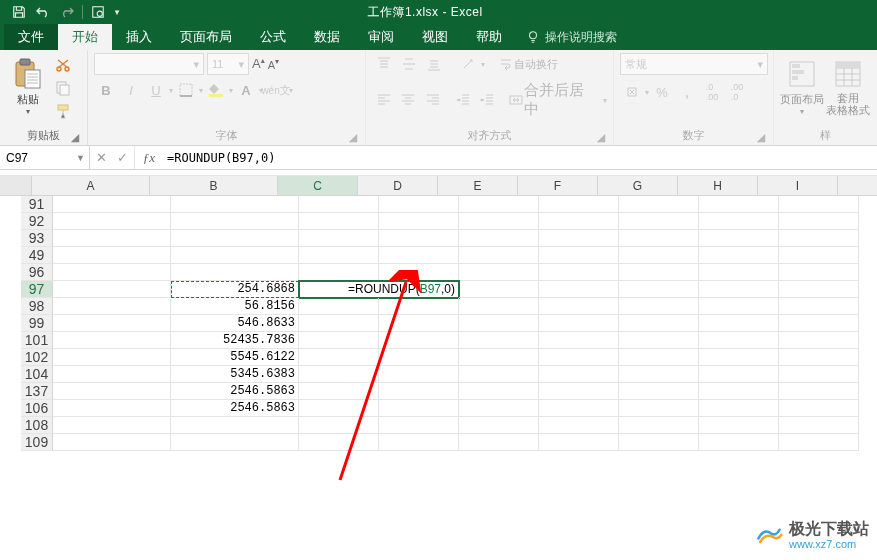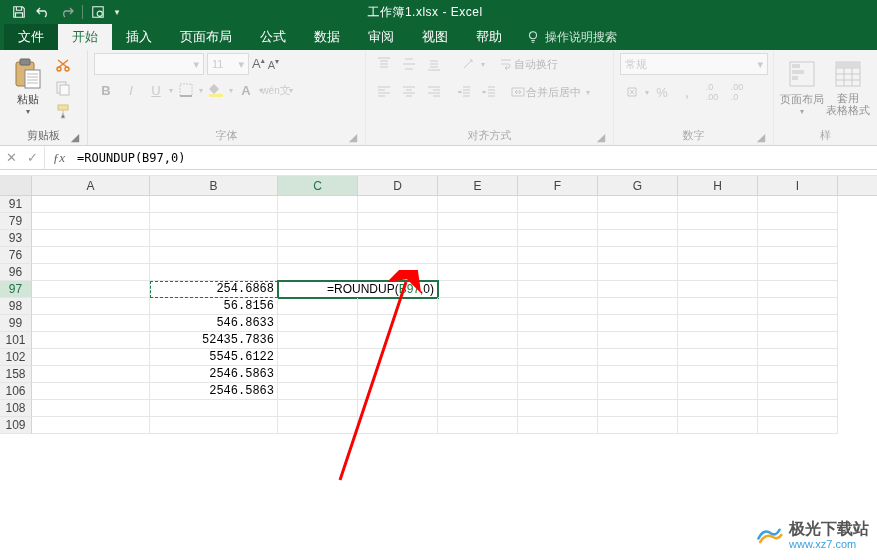--- a/index.html
+++ b/index.html
@@ -56,21 +56,21 @@
 
 
 .grid-wrap { position: relative; background: #fff; }
 .col-headers { display: flex; height: 20px; border-bottom: 1px solid #d4d4d4; background: #f0f0f0; }
 .col-headers .corner { width: 32px; border-right: 1px solid #d4d4d4; background: #e8e8e8; }
 .col-headers .ch { border-right: 1px solid #d4d4d4; display: flex; align-items: center; justify-content: center; font-size: 12px; color: #444; background: #f0f0f0; }
 .col-headers .ch.sel { background: #d3e5d9; color: #217346; }
 
 .grid-body { position: relative; }
 .row { display: flex; height: 17px; }
-.row .rh { width: 32px; border-right: 1px solid #d4d4d4; border-bottom: 1px solid #e5e5e5; background: #f0f0f0; display: flex; align-items: center; justify-content: center; font-size: 12px; color: #444; }
+.row .rh { width: 32px; border-right: 1px solid #d4d4d4; border-bottom: 1px solid #e5e5e5; background: #f0f0f0; display: flex; align-items: center; justify-content: center; font-size: 14px; color: #444; margin-left: 21px; }
 .row .rh.sel { background: #d3e5d9; color: #217346; }
 .row .cell { border-right: 1px solid #e5e5e5; border-bottom: 1px solid #e5e5e5; display: flex; align-items: center; justify-content: flex-end; padding: 0 3px; font-size: 12px; font-family: Consolas, "Courier New", monospace; }
 
 .ref-cell { outline: 1px dashed #107c41; outline-offset: -1px; }
 .active-cell { outline: 2px solid #217346; outline-offset: -1px; justify-content: flex-start; }
 .active-cell .formula-text { font-family: "Segoe UI", sans-serif; }
 
 
 .arrow-svg { position: absolute; top: 270px; left: 310px; width: 140px; height: 220px; pointer-events: none; z-index: 10; }
 
@@ -280,21 +280,21 @@
               <path stroke="#aaa" d="M6 2h7M6 5h7M6 8h7M6 11h7M1 6l3 1-3 1z" fill="#aaa"></path>
             </svg>
           </div>
         <div style="width:8px"></div>
         <div class="b" style="width:auto">
           <svg width="14" height="14">
               <rect x="1" y="3" width="12" height="8" fill="none" stroke="#aaa"></rect>
               <path stroke="#aaa" d="M4 7h6M4 7l2-2m-2 2l2 2m4-2l-2-2m2 2l-2 2"></path>
             </svg>
         </div>
-        <span style="font-size:11px;color:#888">合并后居中</span>
+        <span style="font-size:15px;color:#888">合并后居中</span>
         <span style="font-size:8px;color:#aaa;margin-left:4px">▾</span>
       </div>
     </div>
     <div class="group-label">
       <span>对齐方式</span>
       <span class="launcher">◢</span>
     </div>
   </div>
 
   <div class="ribbon-group disabled" style="width:160px">
@@ -345,20 +345,24 @@
         </div>
         <span style="white-space:pre-line;line-height:1.1;text-align:center">套用
 表格格式</span>
       </div>
     </div>
     <div class="group-label">样</div>
   </div>
 </div>
 
 <div class="formula-bar">
+  <div class="name-box">
+    <span>C97</span>
+    <span class="dd">▼</span>
+  </div>
   <div class="fb-buttons">
     <span class="fbb">✕</span>
     <span class="fbb">✓</span>
   </div>
   <div class="fx">ƒx</div>
   <div class="formula-input">
     <span>=ROUNDUP(B97,0)</span>
   </div>
 </div>
 
@@ -386,21 +390,21 @@
         <div class="cell" style="width: 128px;"></div>
         <div class="cell" style="width: 80px;"></div>
         <div class="cell" style="width: 80px;"></div>
         <div class="cell" style="width: 80px;"></div>
         <div class="cell" style="width: 80px;"></div>
         <div class="cell" style="width: 80px;"></div>
         <div class="cell" style="width: 80px;"></div>
         <div class="cell" style="width: 80px;"></div>
       </div>
       <div class="row">
-        <div class="rh">79</div>
+        <div class="rh">92</div>
         <div class="cell" style="width: 118px;"></div>
         <div class="cell" style="width: 128px;"></div>
         <div class="cell" style="width: 80px;"></div>
         <div class="cell" style="width: 80px;"></div>
         <div class="cell" style="width: 80px;"></div>
         <div class="cell" style="width: 80px;"></div>
         <div class="cell" style="width: 80px;"></div>
         <div class="cell" style="width: 80px;"></div>
         <div class="cell" style="width: 80px;"></div>
       </div>
@@ -410,21 +414,21 @@
         <div class="cell" style="width: 128px;"></div>
         <div class="cell" style="width: 80px;"></div>
         <div class="cell" style="width: 80px;"></div>
         <div class="cell" style="width: 80px;"></div>
         <div class="cell" style="width: 80px;"></div>
         <div class="cell" style="width: 80px;"></div>
         <div class="cell" style="width: 80px;"></div>
         <div class="cell" style="width: 80px;"></div>
       </div>
       <div class="row">
-        <div class="rh">76</div>
+        <div class="rh">49</div>
         <div class="cell" style="width: 118px;"></div>
         <div class="cell" style="width: 128px;"></div>
         <div class="cell" style="width: 80px;"></div>
         <div class="cell" style="width: 80px;"></div>
         <div class="cell" style="width: 80px;"></div>
         <div class="cell" style="width: 80px;"></div>
         <div class="cell" style="width: 80px;"></div>
         <div class="cell" style="width: 80px;"></div>
         <div class="cell" style="width: 80px;"></div>
       </div>
@@ -497,21 +501,33 @@
         <div class="cell" style="width: 128px;">5545.6122</div>
         <div class="cell" style="width: 80px;"></div>
         <div class="cell" style="width: 80px;"></div>
         <div class="cell" style="width: 80px;"></div>
         <div class="cell" style="width: 80px;"></div>
         <div class="cell" style="width: 80px;"></div>
         <div class="cell" style="width: 80px;"></div>
         <div class="cell" style="width: 80px;"></div>
       </div>
       <div class="row">
-        <div class="rh">158</div>
+        <div class="rh">104</div>
+        <div class="cell" style="width: 118px;"></div>
+        <div class="cell" style="width: 128px;">5345.6383</div>
+        <div class="cell" style="width: 80px;"></div>
+        <div class="cell" style="width: 80px;"></div>
+        <div class="cell" style="width: 80px;"></div>
+        <div class="cell" style="width: 80px;"></div>
+        <div class="cell" style="width: 80px;"></div>
+        <div class="cell" style="width: 80px;"></div>
+        <div class="cell" style="width: 80px;"></div>
+      </div>
+      <div class="row">
+        <div class="rh">137</div>
         <div class="cell" style="width: 118px;"></div>
         <div class="cell" style="width: 128px;">2546.5863</div>
         <div class="cell" style="width: 80px;"></div>
         <div class="cell" style="width: 80px;"></div>
         <div class="cell" style="width: 80px;"></div>
         <div class="cell" style="width: 80px;"></div>
         <div class="cell" style="width: 80px;"></div>
         <div class="cell" style="width: 80px;"></div>
         <div class="cell" style="width: 80px;"></div>
       </div>

